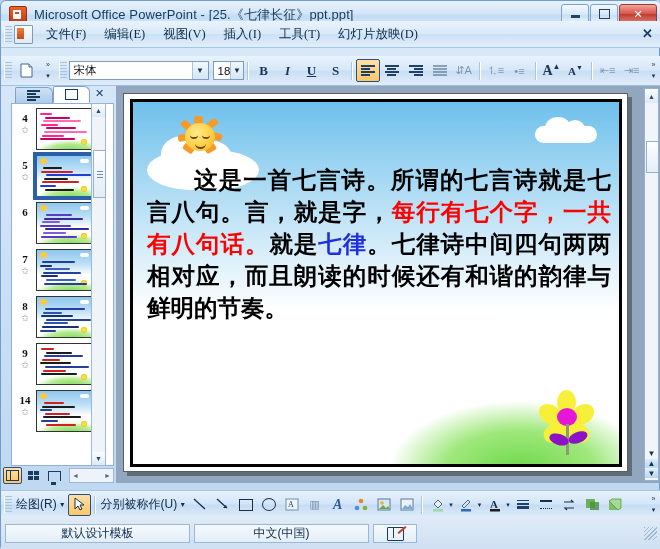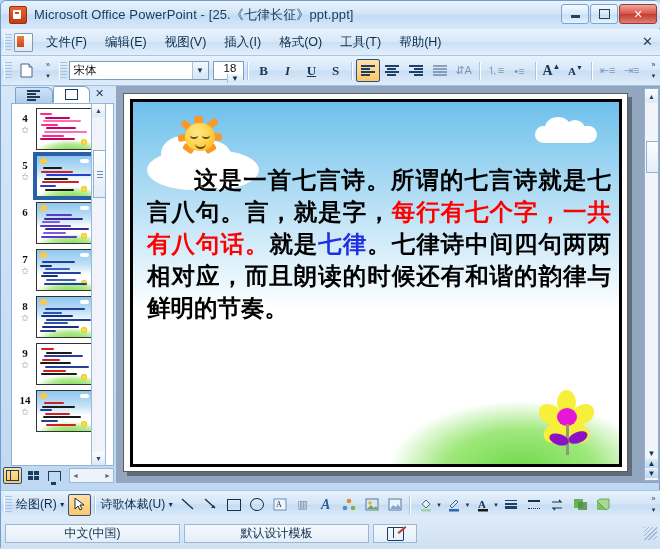--- a/index.html
+++ b/index.html
@@ -50,24 +50,24 @@
   .wb.close{
     border-color:#9b3a31;
     background:linear-gradient(180deg,#f0a59c,#d8554a 48%,#c13d32 52%,#e07e72);
     color:#fff;width:36px;font-weight:bold;
   }
   .wb .glyph-min{width:9px;height:3px;background:#24425f;margin-top:5px;}
   .wb .glyph-max{width:9px;height:8px;border:1.5px solid #24425f;}
 
   
   .menubar{
-    position:absolute;left:0;top:28px;width:660px;height:26px;
+    position:absolute;left:0;top:20px;width:660px;height:26px;
     background:linear-gradient(180deg,#eaf3fd,#d7e8f8 50%,#cbe0f5 51%,#e2eefb);
     border-bottom:1px solid #a7c6e5;
-    display:flex;align-items:center;
+    display:flex;align-items:center;font-family:Liberation Serif, serif;
   }
   .grip{width:7px;height:17px;margin:0 2px 0 3px;flex:none;
     background:repeating-linear-gradient(180deg,#a6c4e2 0 1px,transparent 1px 3px);
     border-left:1px solid #fbfdff;}
   .doc-ico{
     width:17px;height:17px;margin-right:4px;flex:none;position:relative;
     background:linear-gradient(180deg,#fdfefe,#dfeaf4);
     border:1px solid #7e9cba;border-radius:1px;
   }
   .doc-ico:after{content:"";position:absolute;left:2px;top:2px;width:7px;height:11px;
@@ -101,21 +101,21 @@
   .combo{
     height:19px;border:1px solid #7b9cbf;background:#fff;display:flex;align-items:center;
     font-size:11.5px;color:#111;padding-left:4px;box-sizing:border-box;flex:none;
   }
   .combo .arw{
     margin-left:auto;width:15px;height:17px;border-left:1px solid #aac3dd;
     background:linear-gradient(180deg,#f2f8fd,#d5e6f6);
     display:flex;align-items:center;justify-content:center;font-size:8px;color:#15334f;
   }
   .font-combo{width:140px;}
-  .size-combo{width:31px;flex-direction:column;}
+  .size-combo{width:31px;}
   .tb-end{
     margin-left:auto;margin-right:2px;width:11px;height:22px;flex:none;
     display:flex;flex-direction:column;align-items:center;justify-content:space-around;
     font-size:7px;color:#1b3654;
   }
   .ico-b{font-family:"Liberation Serif",serif;font-weight:bold;font-size:13px;}
   .ico-i{font-family:"Liberation Serif",serif;font-style:italic;font-weight:bold;font-size:13px;}
   .ico-u{font-family:"Liberation Serif",serif;font-weight:bold;font-size:13px;text-decoration:underline;}
   .ico-s{font-family:"Liberation Serif",serif;font-weight:bold;font-size:13px;}
   .lines{width:14px;display:flex;flex-direction:column;gap:1.5px;}
@@ -340,23 +340,22 @@
     </div>
   </div>
 
   <div class="menubar">
     <div class="grip"></div>
     <div class="doc-ico"></div>
     <div class="menu-item">文件(F)</div>
     <div class="menu-item">编辑(E)</div>
     <div class="menu-item">视图(V)</div>
     <div class="menu-item">插入(I)</div>
-    <div class="menu-item">格式(O)</div>
     <div class="menu-item">工具(T)</div>
-    <div class="menu-item">帮助(H)</div>
+    <div class="menu-item">幻灯片放映(D)</div>
     <div class="menu-close">✕</div>
   </div>
 
   <div class="toolbar">
     <div class="grip"></div>
     <div class="tb-btn">
       <svg width="13" height="15" viewBox="0 0 13 15">
           <path d="M1 1h8l3 3v10H1z" fill="#fff" stroke="#44688c" stroke-width="1"></path>
           <path d="M9 1v3h3" fill="#dbe7f2" stroke="#44688c" stroke-width="1"></path>
         </svg>
@@ -700,21 +699,21 @@
   <div class="drawbar">
     <div class="grip"></div>
     <div class="db-text">绘图(R)</div>
     <span class="caret">▼</span>
     <div class="db-btn active">
       <svg width="11" height="13" viewBox="0 0 11 13">
           <path d="M1 0v11l3-3 2 4 2-1-2-4h4z" fill="#fff" stroke="#14304d" stroke-width="1"></path>
         </svg>
     </div>
     <div class="tb-sep"></div>
-    <div class="db-text">诗歌体裁(U)</div>
+    <div class="db-text">分别被称作(U)</div>
     <span class="caret">▼</span>
     <div class="db-btn">
         <svg width="14" height="13">
           <line x1="1" y1="1" x2="12" y2="11" stroke="#14304d" stroke-width="1.3"></line>
         </svg>
       </div>
     <div class="db-btn">
         <svg width="14" height="13">
           <line x1="1" y1="1" x2="11" y2="10" stroke="#14304d" stroke-width="1.3"></line>
           <path d="M11 10l-4 0 3-3z" fill="#14304d"></path>
@@ -807,22 +806,22 @@
           <path d="M1 3l3-2h9v9l-3 2z" fill="#a6d993" stroke="#4b8f3c" stroke-width=".7"></path>
         </svg>
       </div>
     <div class="tb-end">
         <span>»</span>
         <span>▾</span>
       </div>
   </div>
 
   <div class="statusbar">
+    <div class="sb-cell sb2">默认设计模板</div>
     <div class="sb-cell sb3">中文(中国)</div>
-    <div class="sb-cell sb2">默认设计模板</div>
     <div class="sb-cell sb4">
       <span class="book"></span>
       <span class="pen"></span>
     </div>
     <div class="resizer"></div>
   </div>
 
 </div>
 
 </body></html>

